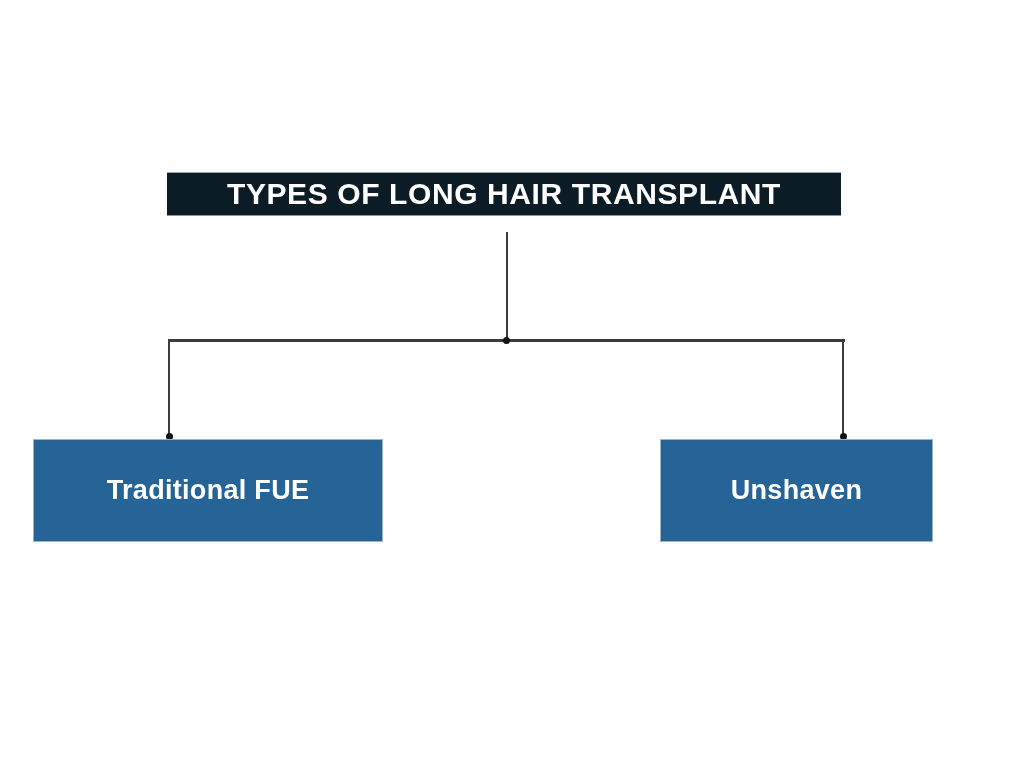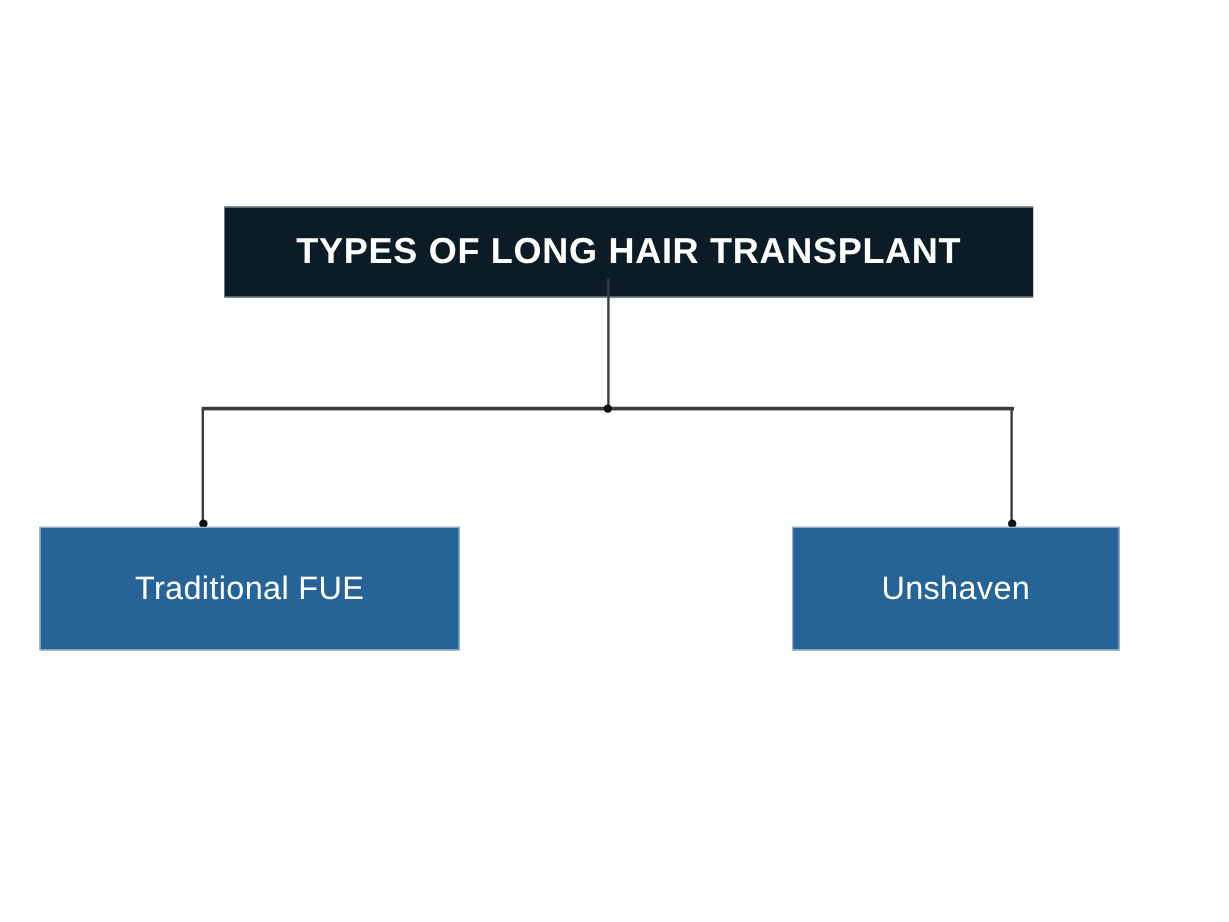--- a/index.html
+++ b/index.html
@@ -12,24 +12,24 @@
     position: relative;
     width: 1024px;
     height: 768px;
     background: #ffffff;
     overflow: hidden;
   }
 
   
   .title-box {
     position: absolute;
-    left: 187px;
+    left: 167px;
     top: 172px;
     width: 674px;
-    height: 76px;
+    height: 44px;
     background: #0b1c26;
     border-top: 1px solid #97a4ad;
     border-bottom: 1px solid #8794a0;
     box-sizing: border-box;
     display: flex;
     align-items: center;
     justify-content: center;
   }
   .title-text {
     color: #ffffff;
@@ -97,21 +97,21 @@
     left: 33px;
     width: 350px;
   }
   .node-box.right-node {
     left: 660px;
     width: 273px;
   }
   .node-label {
     color: #ffffff;
     font-size: 27px;
-    font-weight: 400;
+    font-weight: 700;
     letter-spacing: 0.3px;
     white-space: nowrap;
   }
 </style>
 </head>
 <body>
 
 <div class="canvas">
 
   <div class="title-box">

